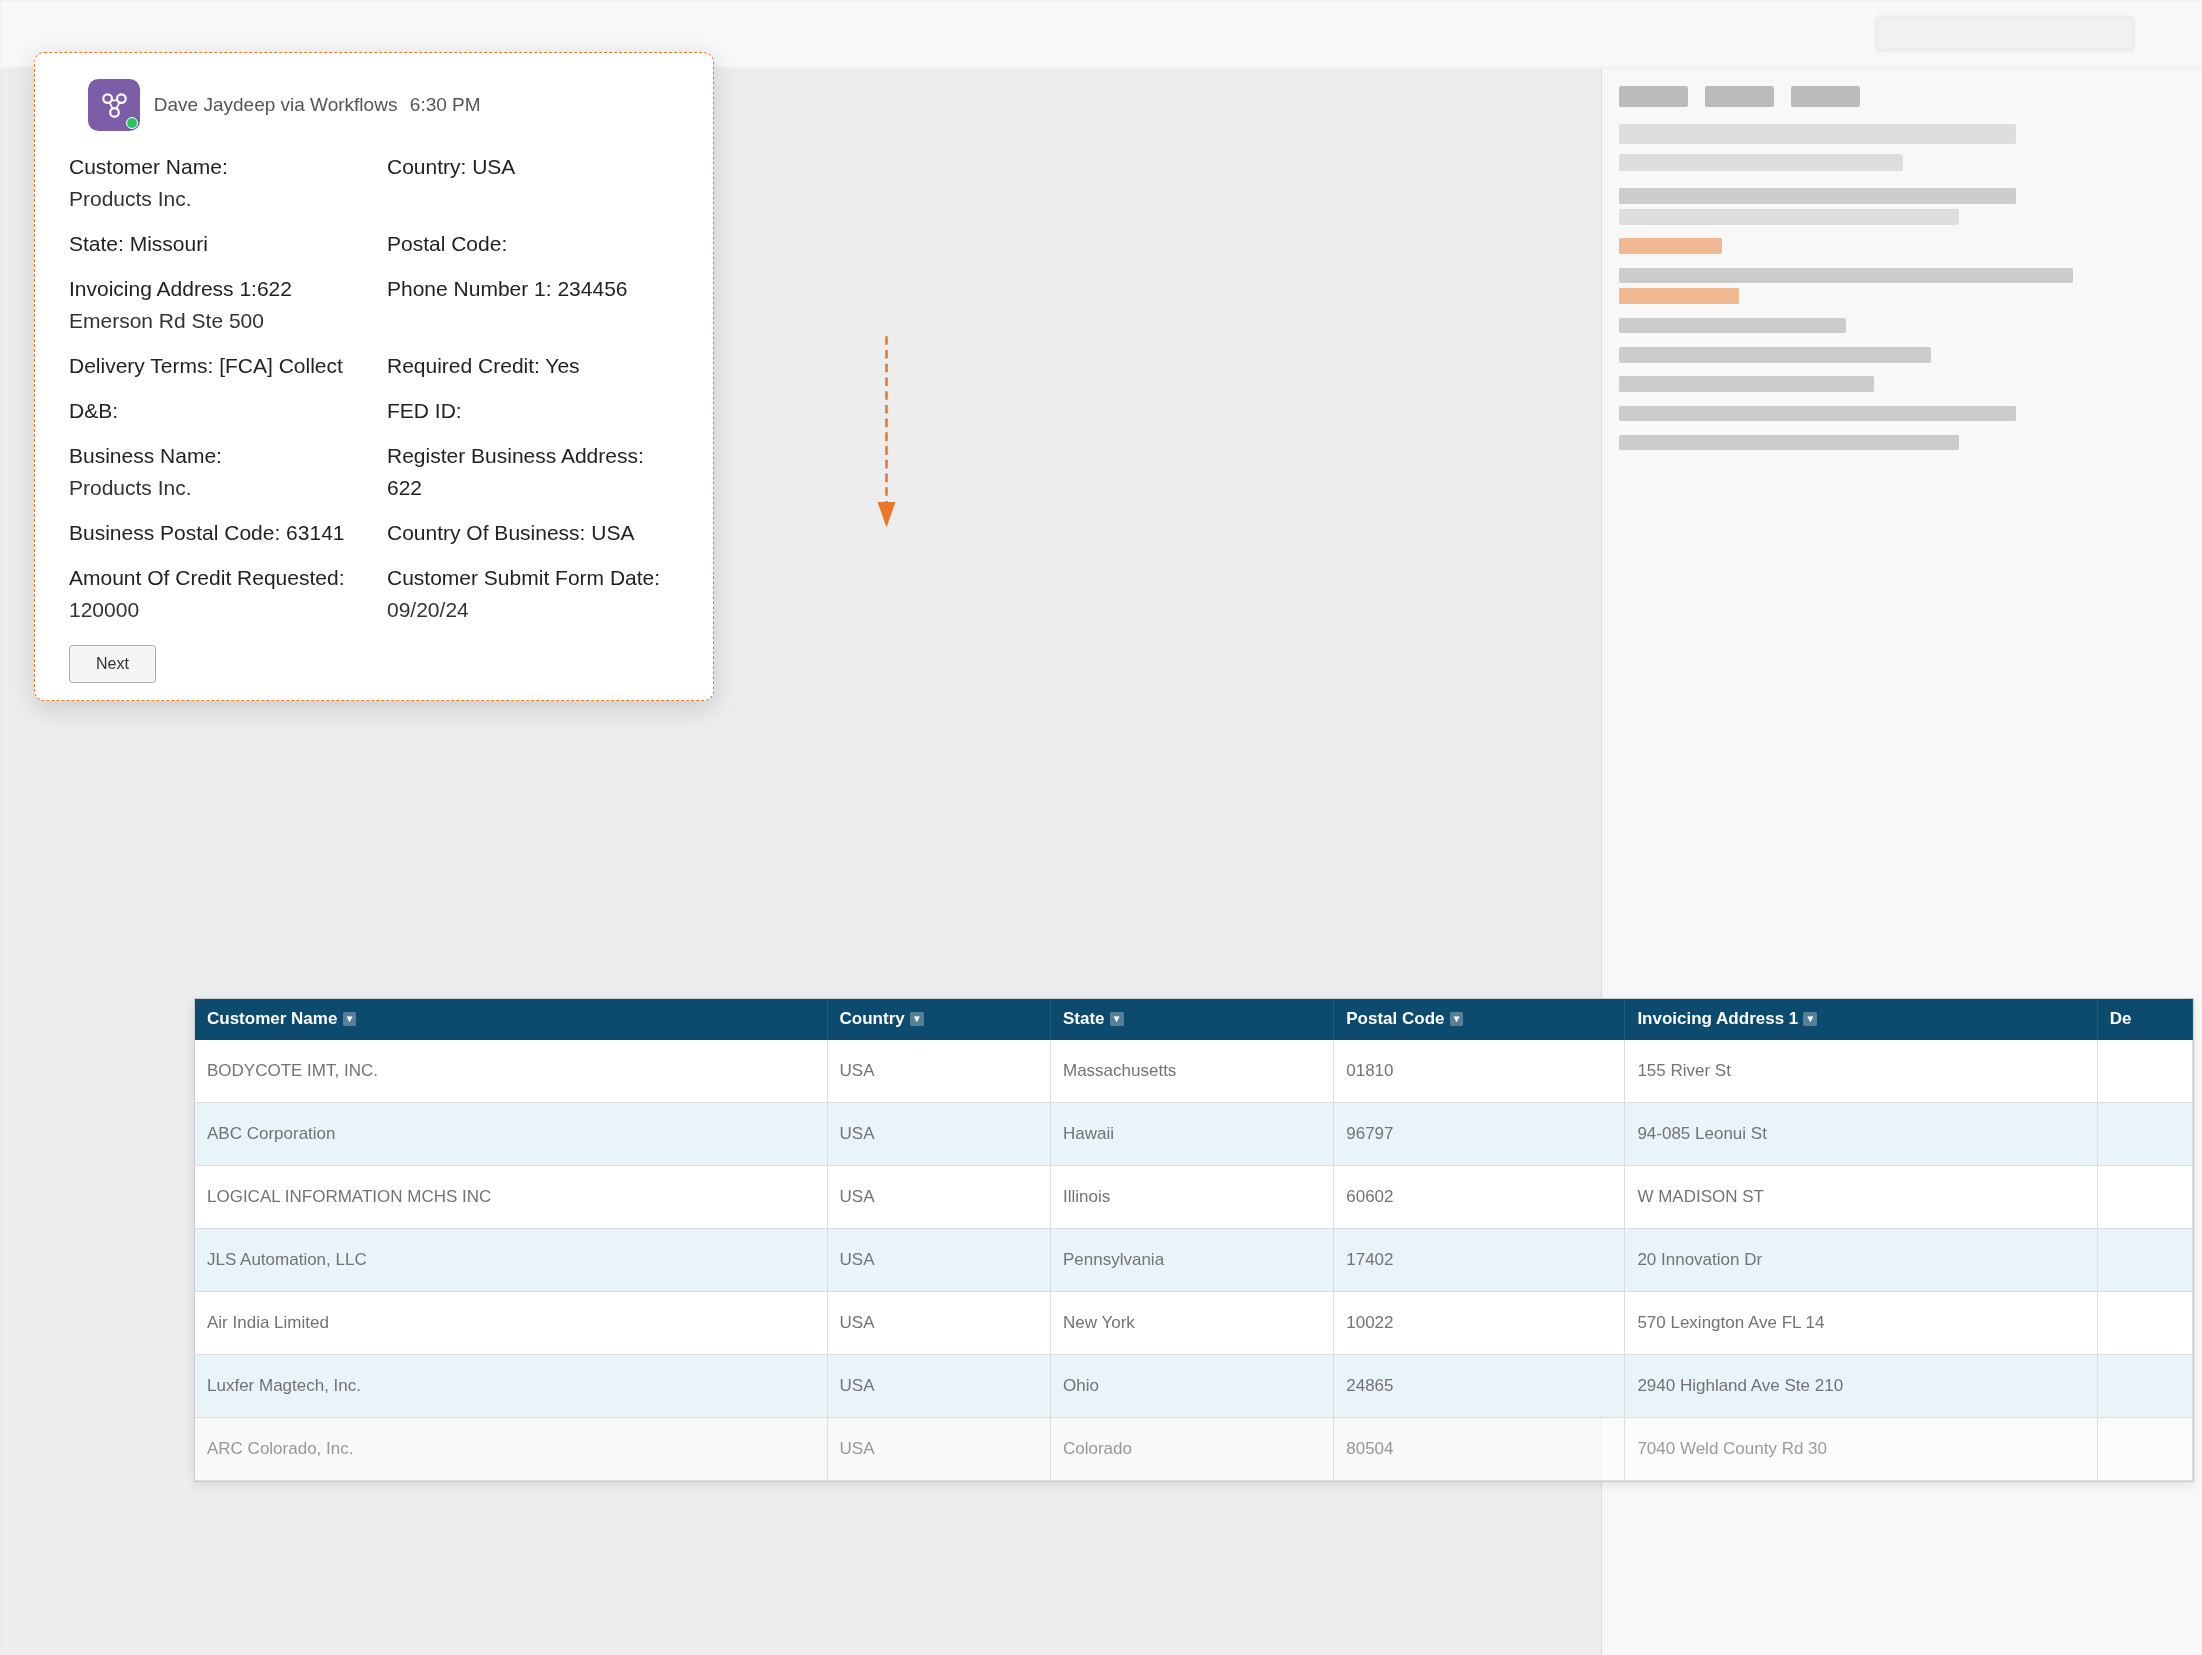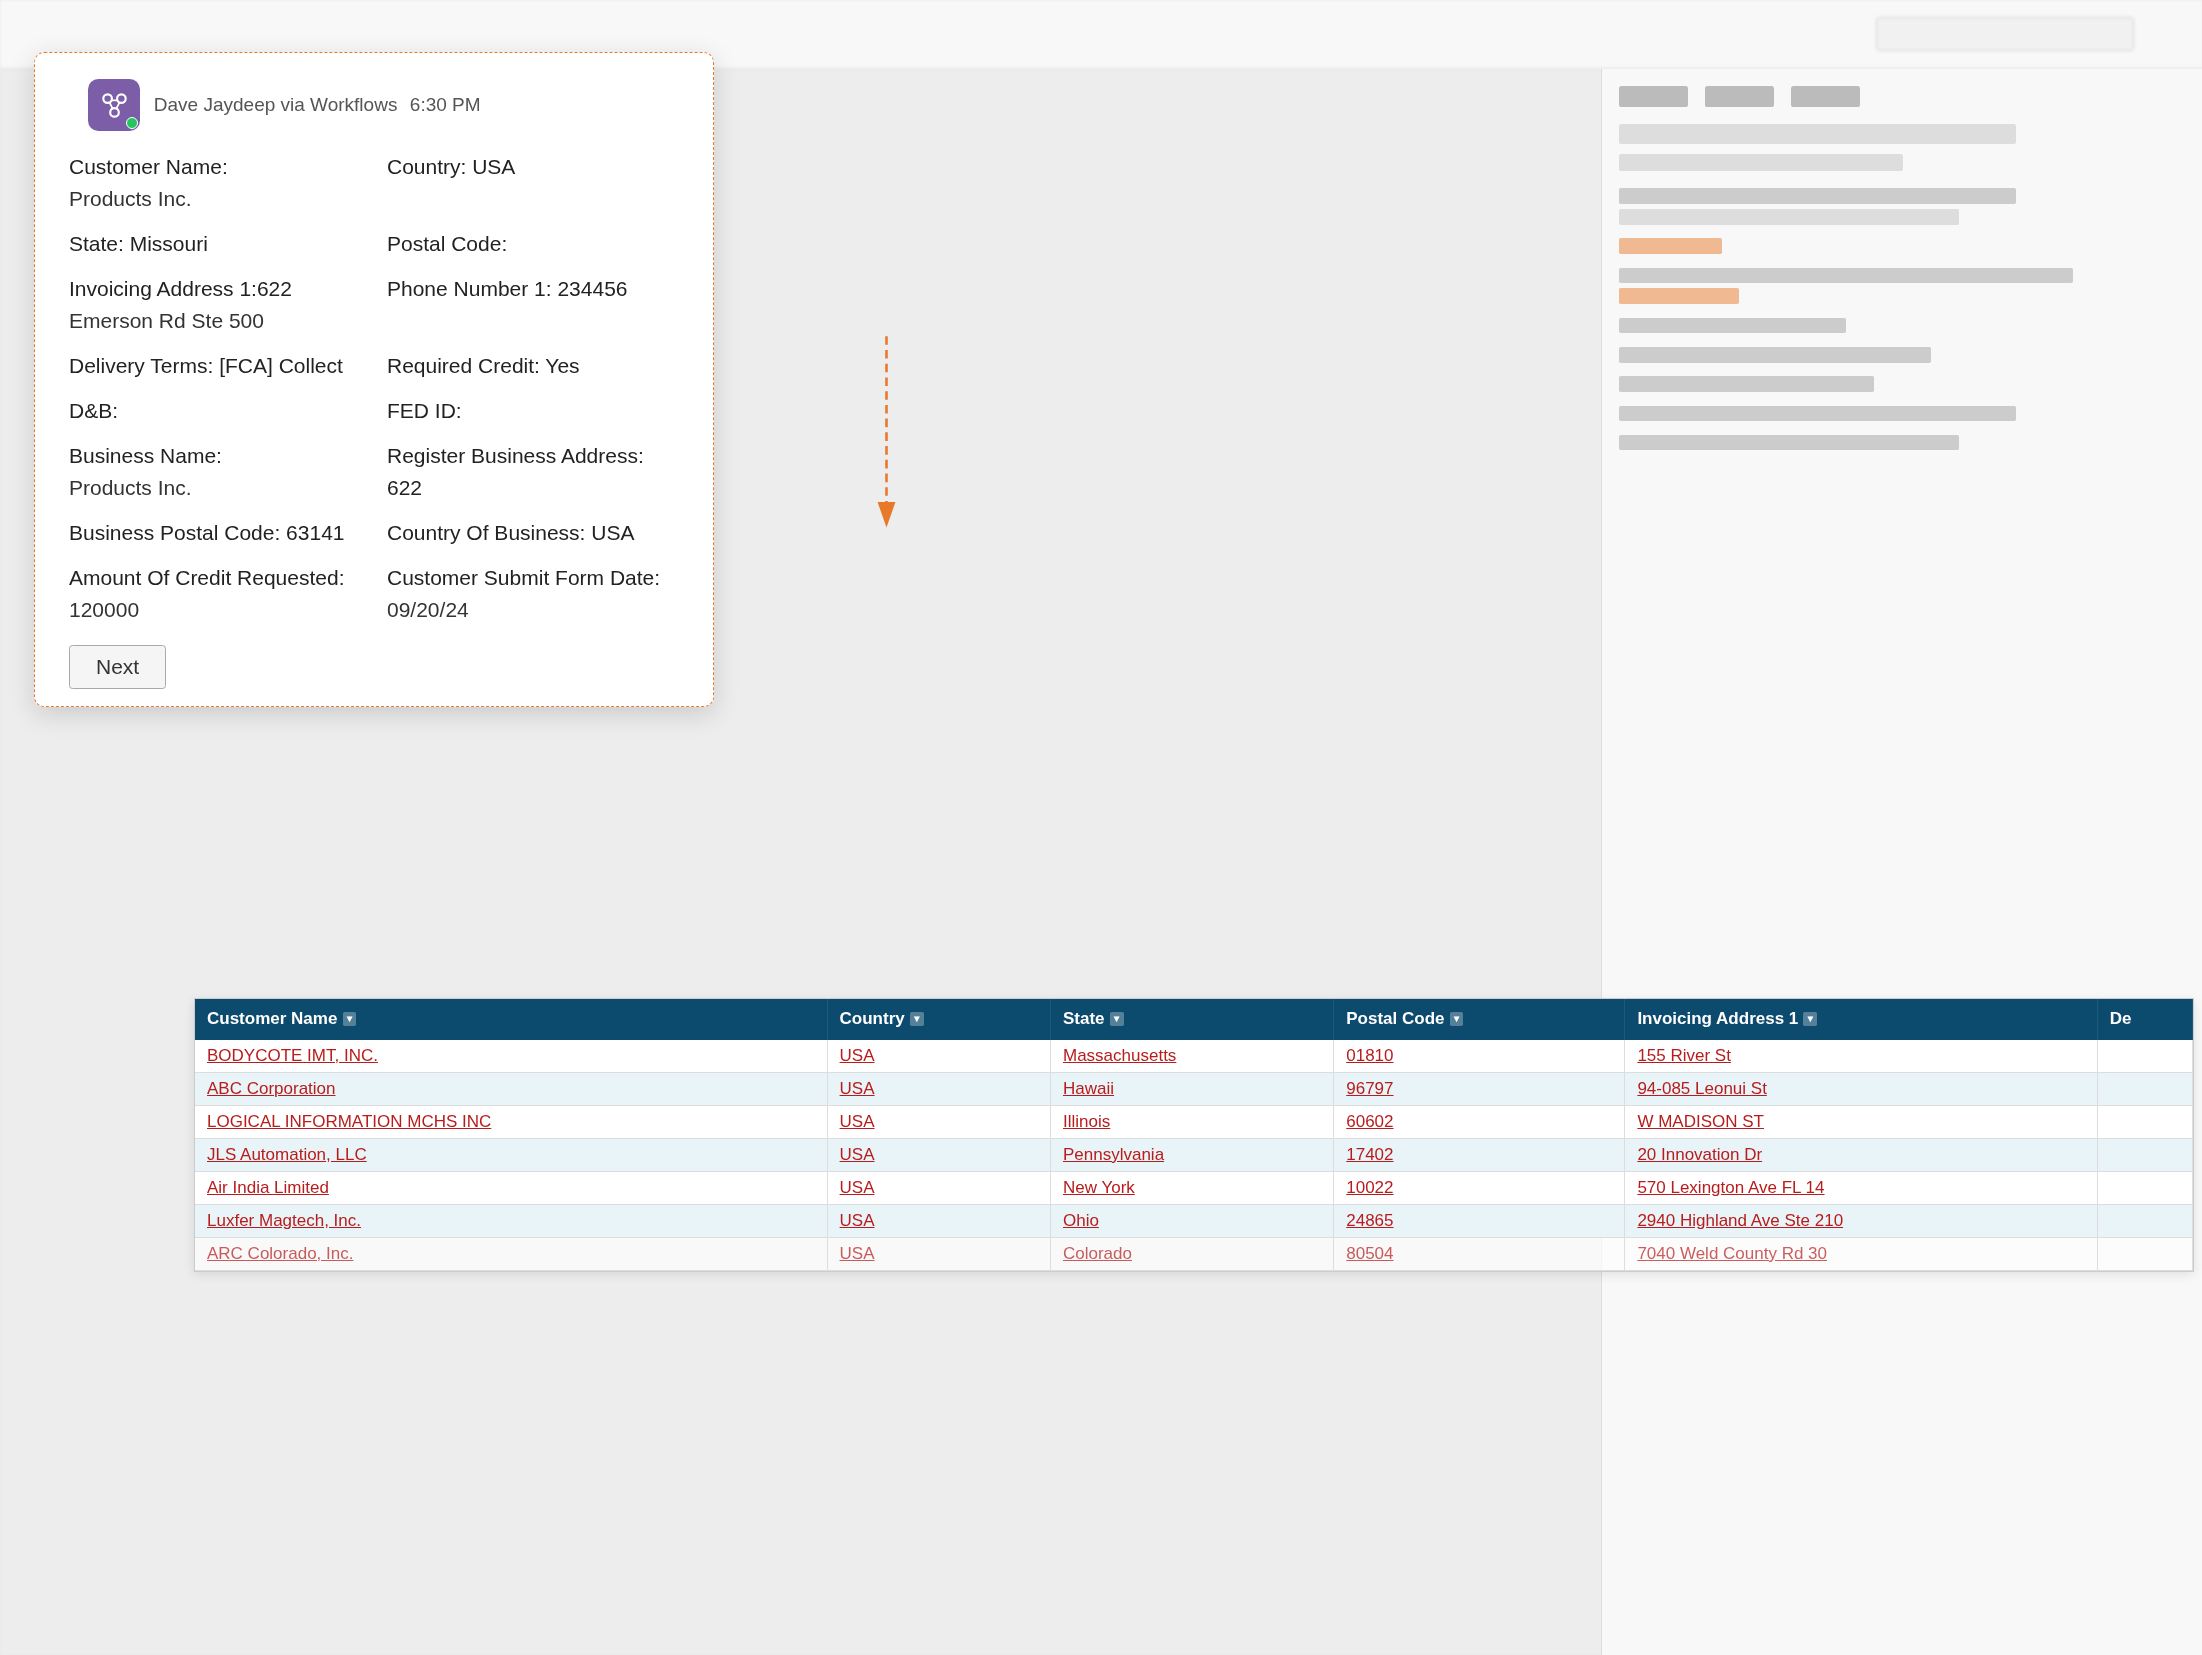--- a/index.html
+++ b/index.html
@@ -139,21 +139,21 @@
       display: flex;
       align-items: center;
       gap: 13.8px;
     }
 
     .next-btn {
       padding: 8.6px 26px;
       border: 0.9px solid #aaa;
       background: #f5f5f5;
       border-radius: 3.4px;
-      font-size: 21px;
+      font-size: 16px;
       cursor: pointer;
       color: #333;
       text-align: right;
     }
 
     
     .data-table-container {
       position: absolute;
       top: 998px;
       left: 194px;
@@ -206,24 +206,23 @@
 
     .data-table tbody tr:nth-child(even) {
       background: #e8f4f8;
     }
 
     .data-table tbody tr:last-child {
       opacity: 0.6;
     }
 
     .data-table tbody td {
-      padding: 6px 12px;
+      padding: 21px 12px;
       border-right: 0.9px solid #ddd;
-      color: #b91c1c;
-      text-decoration: underline;
+      color: #737373;
     }
 
     
     .dashed-arrow {
       position: absolute;
       top: 336px;
       left: 835px;
       z-index: 8;
       pointer-events: none;
     }

